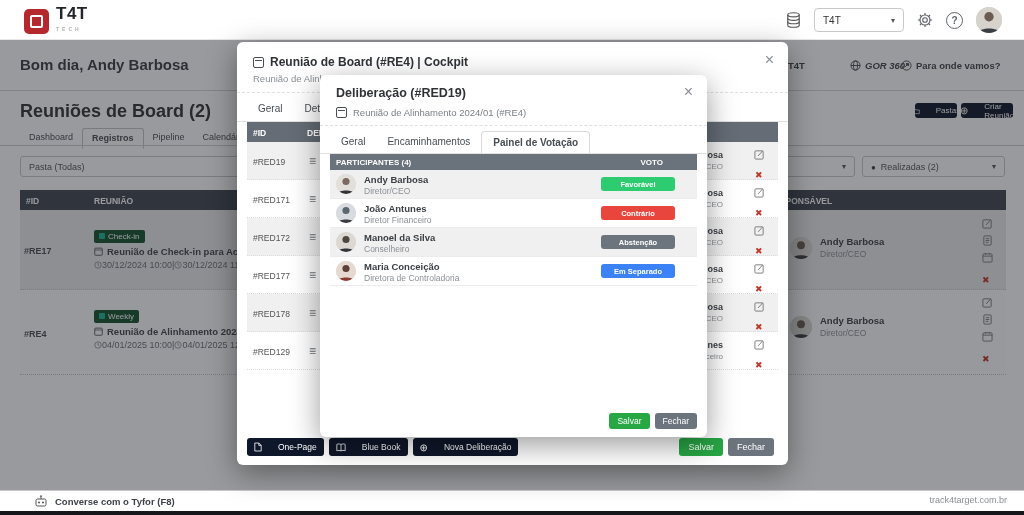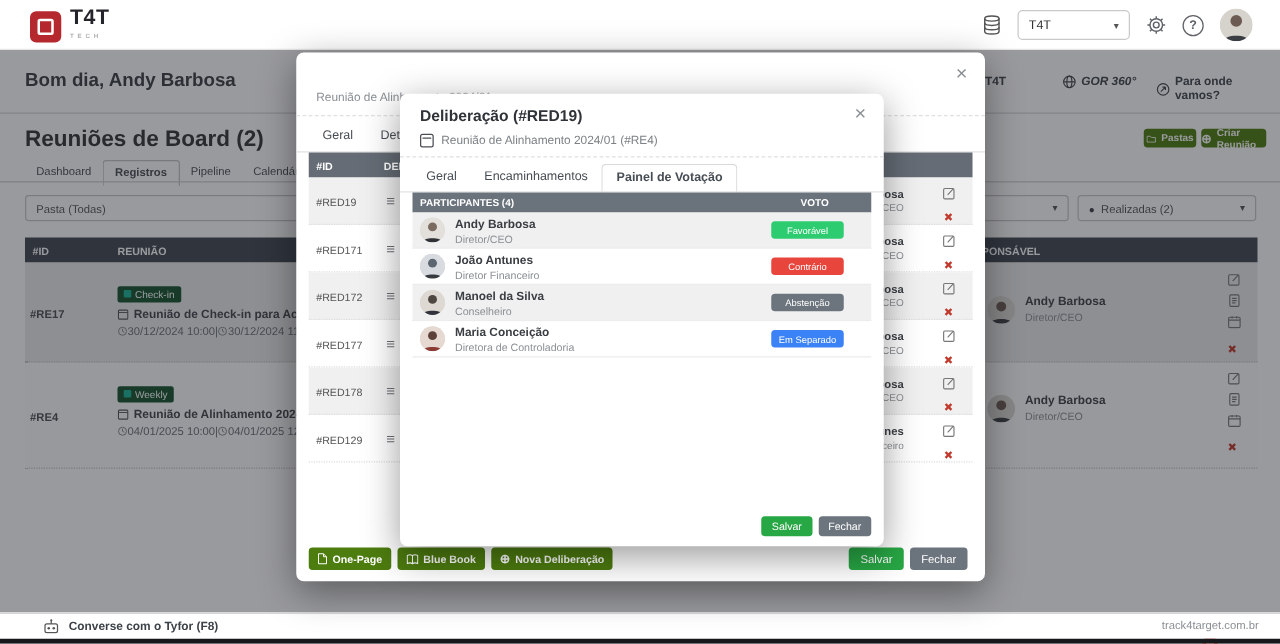--- a/index.html
+++ b/index.html
@@ -24,21 +24,21 @@
 
   
   .overlay { position:absolute; left:0; top:40px; width:1024px; height:450px; background:rgba(28,31,37,.45); z-index:3; }
 
   
   .content { position:absolute; inset:0; z-index:1; }
   .greet { position:absolute; left:20px; top:56px; font-size:15px; font-weight:bold; color:#3a3f44; }
   .qlink { position:absolute; top:60px; display:flex; align-items:center; gap:4px; font-size:9.5px; font-weight:bold; color:#3f454c; }
   .hr1 { position:absolute; left:0; right:0; top:90px; border-top:1px solid #d8d8d8; }
   .sec-title { position:absolute; left:20px; top:101px; font-size:18px; font-weight:bold; color:#333; }
-  .btn-dark { background:#4d7c0f; color:#fff; border-radius:3px; display:flex; align-items:center; justify-content:center; gap:4px; font-size:8px;font-weight:bold; }
+  .btn-dark { background:#0f172a; color:#fff; border-radius:3px; display:flex; align-items:center; justify-content:center; gap:16px; font-size:8px; }
   .hbtn { position:absolute; top:103px; height:15px; }
   .tabs { position:absolute; left:20px; top:128px; display:flex; font-size:9px; color:#474d54; }
   .tab { padding:4px 9px 5px; }
   .tab.active { background:#fff; border:1px solid #c5c5c5; border-bottom-color:#fff; border-radius:3px 3px 0 0; font-weight:bold; }
   .tabline { position:absolute; left:0; right:0; top:145px; border-top:1px solid #cfcfcf; }
   .select { position:absolute; top:156px; height:21px; border:1px solid #c9c9c9; border-radius:3px; background:#fff; font-size:9px; color:#555; display:flex; align-items:center; padding:0 8px; gap:5px; }
   .dot-icon::before { content:"●"; font-size:8px; color:#3a3f46; }
   .thead { position:absolute; left:20px; right:18px; top:190px; height:20px; background:#3e4651; color:#fff; font-size:8.5px; font-weight:bold; }
   .thead span { position:absolute; top:6px; }
   .mrow { position:absolute; left:20px; right:18px; background:#ececec; border-bottom:1px dotted #c9c9c9; }
@@ -107,21 +107,21 @@
   .m2-tabs .tab.active { background:#fff; border:1px solid #d9d9d9; border-bottom-color:#fff; border-radius:4px 4px 0 0; }
   .m2-tabline { position:absolute; left:0; right:0; top:78px; border-top:1px solid #e2e2e2; }
   .p-head { position:absolute; left:10px; right:10px; top:79px; height:16px; background:#6a727b; color:#fff; font-size:8px; font-weight:bold; }
   .p-head .ph1 { position:absolute; left:6px; top:4px; }
   .p-head .ph2 { position:absolute; right:34px; top:4px; }
   .prow { position:absolute; left:10px; right:10px; height:29px; background:#fff; border-bottom:1px solid #ececec; }
   .prow.alt { background:#f0f0f0; }
   .p-name { position:absolute; left:34px; top:4px; font-size:9.5px; font-weight:bold; color:#3a3e43; }
   .p-role { position:absolute; left:34px; top:16px; font-size:8.5px; color:#8b9095; }
   .p-av { position:absolute; left:6px; top:4px; width:20px; height:20px; }
-  .vote-badge { position:absolute; right:22px; top:7px; width:58px; height:14px; border-radius:3px; color:#fff; font-size:7.5px; font-weight:normal; display:flex; align-items:center; justify-content:center; }
+  .vote-badge { position:absolute; right:22px; top:7px; width:74px; height:14px; border-radius:3px; color:#fff; font-size:7.5px; font-weight:bold; display:flex; align-items:center; justify-content:center; }
   .m2-footer { position:absolute; right:10px; bottom:8px; display:flex; gap:5px; }
   .m2-footer .btn-green, .m2-footer .btn-gray { height:16px; font-size:8.5px; padding:0 8px; }
 
   .ic { flex:none; display:block; }
 </style>
 </head>
 <body>
 
 <div class="screen">
 
@@ -132,21 +132,21 @@
       <span>T4T</span>
     </div>
     <div class="qlink" style="left:850px;font-style:italic;">
       <svg class="ic" width="11" height="11" viewBox="0 0 12 12">
           <circle cx="6" cy="6" r="5" fill="none" stroke="#3f454c"></circle>
           <ellipse cx="6" cy="6" rx="2.2" ry="5" fill="none" stroke="#3f454c"></ellipse>
           <path d="M1 6h10" stroke="#3f454c" fill="none"></path>
         </svg>
       <span>GOR 360°</span>
     </div>
-    <div class="qlink" style="left:925px;">
+    <div class="qlink" style="left:901px;">
       <svg class="ic" width="11" height="11" viewBox="0 0 12 12">
           <circle cx="6" cy="6" r="5" fill="none" stroke="#3f454c"></circle>
           <path d="M4 8L8 4M8 4H5.4M8 4v2.6" stroke="#3f454c" fill="none"></path>
         </svg>
       <span>Para onde vamos?</span>
     </div>
 
     <div class="hr1"></div>
 
     <div class="sec-title">Reuniões de Board (2)</div>
@@ -335,20 +335,24 @@
             <circle cx="12" cy="9" r="4.3" fill="#6b5b52"></circle>
             <path d="M2.5 24c0-5.5 19-5.5 19 0z" fill="#3a3d42"></path>
           </svg>
         </span>
     </div>
   </header>
 
   <div class="overlay"></div>
 
   <section class="modal modal1">
+    <div class="m1-head">
+      <span class="board-ico"></span>
+      <span>Reunião de Board (#RE4) | Cockpit</span>
+    </div>
     <div class="m1-sub">Reunião de Alinhamento 2024/01</div>
     <span class="m-close" style="right:14px;top:10px;"></span>
     <div class="dash" style="top:50px;"></div>
 
     <div class="m1-tabs">
       <div class="tab">Geral</div>
       <div class="tab">Detalhes</div>
     </div>
     <div class="dash" style="top:79px;border-top-style:solid;border-color:#e2e2e2;"></div>
 

